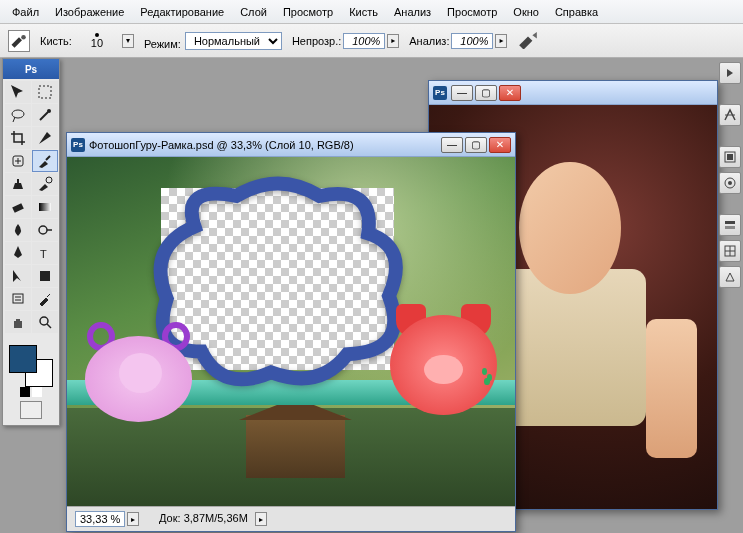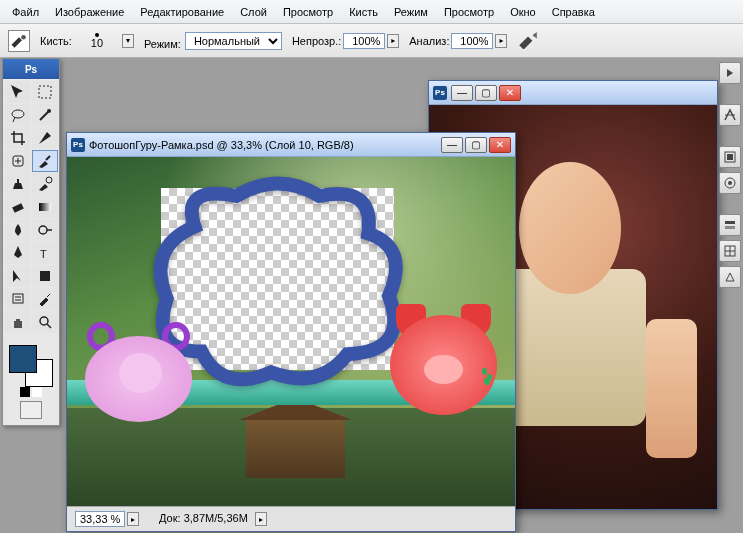--- a/index.html
+++ b/index.html
@@ -9,21 +9,21 @@
   .menubar span { padding: 4px 8px; cursor: default; }
 
   .optionsbar { display: flex; align-items: center; background: linear-gradient(#f4f4f4,#e4e4e4); height: 34px; border-bottom: 1px solid #b0b0b0; padding: 0 8px; gap: 10px; }
   .brush-preview { width: 22px; height: 22px; border: 1px solid #888; background: #fff; display:flex; align-items:center; justify-content:center; }
   .brush-preview svg { width: 18px; height: 14px; }
   .brush-shape { width: 30px; text-align: center; }
   .brush-shape .dot { width:4px;height:4px;border-radius:50%;background:#000;margin:0 auto;}
   .mode-select { display:flex;align-items:flex-end;gap:4px;}
   select,input[type=text]{ font-size:11px; padding:1px 4px; border:1px solid #7e9abf; background:#fff;}
   .pctbox { display:flex;align-items:center;gap:2px;}
-  .pctbox input{width:42px;text-align:right;}
+  .pctbox input{width:42px;text-align:right;font-style:italic;}
   .chev { width:12px;height:14px;background:#eee;border:1px solid #888;display:flex;align-items:center;justify-content:center;font-size:8px;}
   .airbrush-ico { width:22px;height:18px;display:flex;align-items:center;justify-content:center;}
 
   .workspace { position: relative; width: 100%; height: calc(100% - 58px); background: #9e9e9e; }
 
   .toolbox { position:absolute; left:2px; top:0; width:58px; background:#e8e8e8; border:1px solid #8a8a8a; box-shadow: 2px 2px 4px rgba(0,0,0,0.3); padding-bottom:6px;}
   .toolbox-header { height:20px; background:linear-gradient(#3b72c4,#2a5aa8); color:#fff; display:flex;align-items:center;justify-content:center;font-size:10px;font-weight:bold;}
   .tool-grid { display:grid; grid-template-columns: 1fr 1fr; gap:1px; padding:2px;}
   .tool { width:26px;height:22px;display:flex;align-items:center;justify-content:center;background:#e4e4e4;border:1px solid transparent;}
   .tool.active{background:#cfe0f7;border:1px solid #6a8ec8;}
@@ -97,21 +97,21 @@
 </head>
 <body>
 
 <div class="menubar">
   <span>Файл</span>
   <span>Изображение</span>
   <span>Редактирование</span>
   <span>Слой</span>
   <span>Просмотр</span>
   <span>Кисть</span>
-  <span>Режим</span>
+  <span>Анализ</span>
   <span>Просмотр</span>
   <span>Окно</span>
   <span>Справка</span>
 </div>
 
 <div class="optionsbar">
   <div class="brush-preview">
     <svg viewBox="0 0 24 18">
         <path d="M2 14 L12 4 L16 8 L6 18 Z" fill="#333"></path>
         <circle cx="18" cy="4" r="3" fill="#555"></circle>

